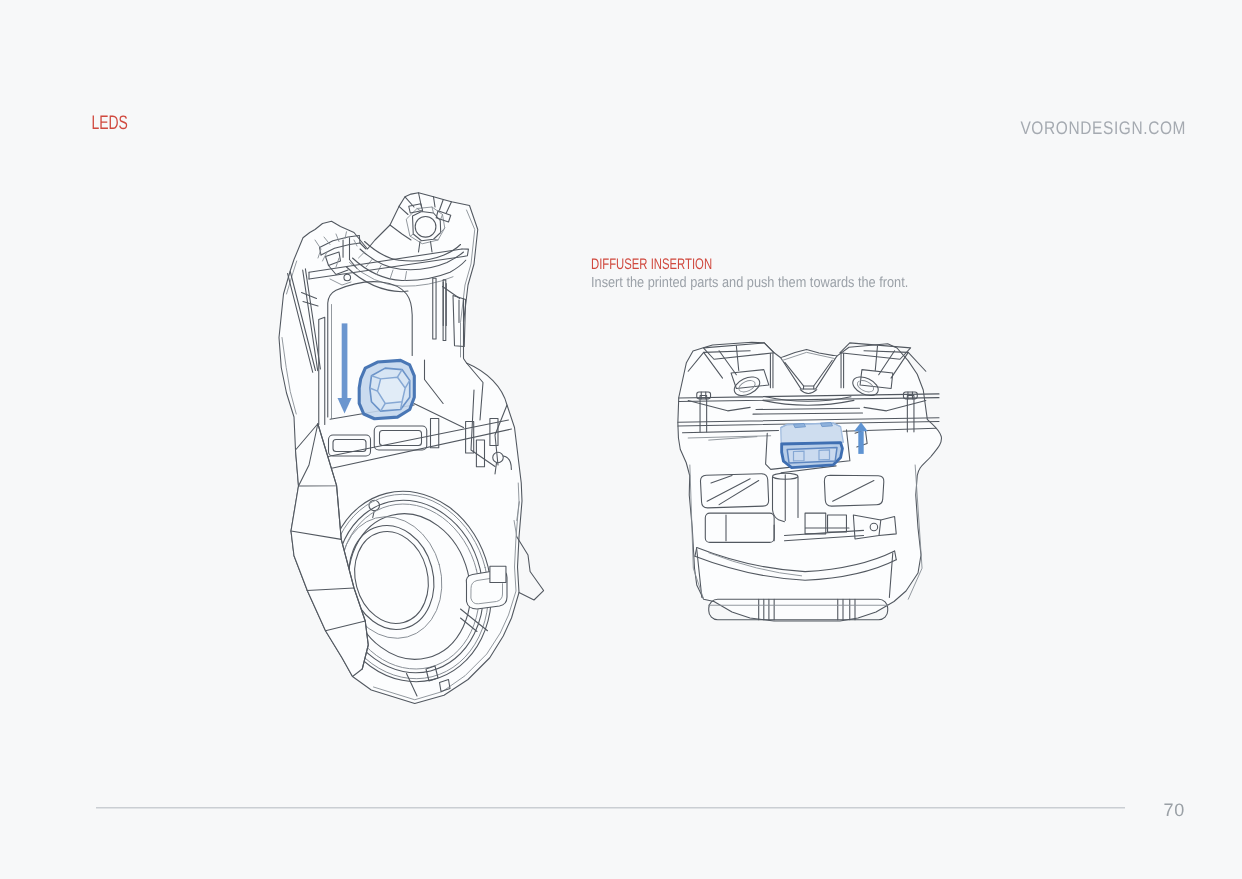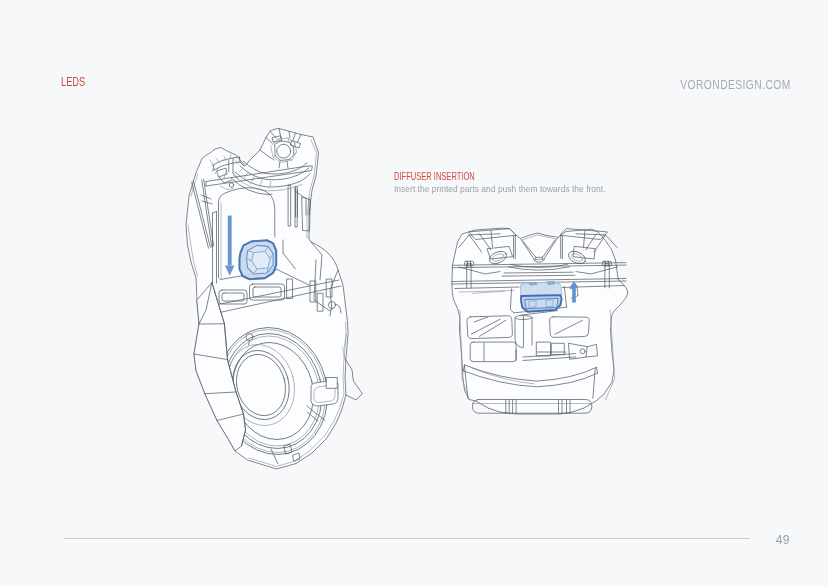--- a/index.html
+++ b/index.html
@@ -289,13 +289,13 @@
   </g>
 
   <g>
     <path d="M569.4,287.5 578.5,287.5 574,281.5 Z" fill="#5e93d2"></path>
     <rect x="572.2" y="287.5" width="3.6" height="15.1" fill="#5e93d2"></rect>
   </g>
 </svg>
 </div>
 
 <div class="footer-line"></div>
-<div class="page-number">49</div>
+<div class="page-number">70</div>
 
 </body></html>

